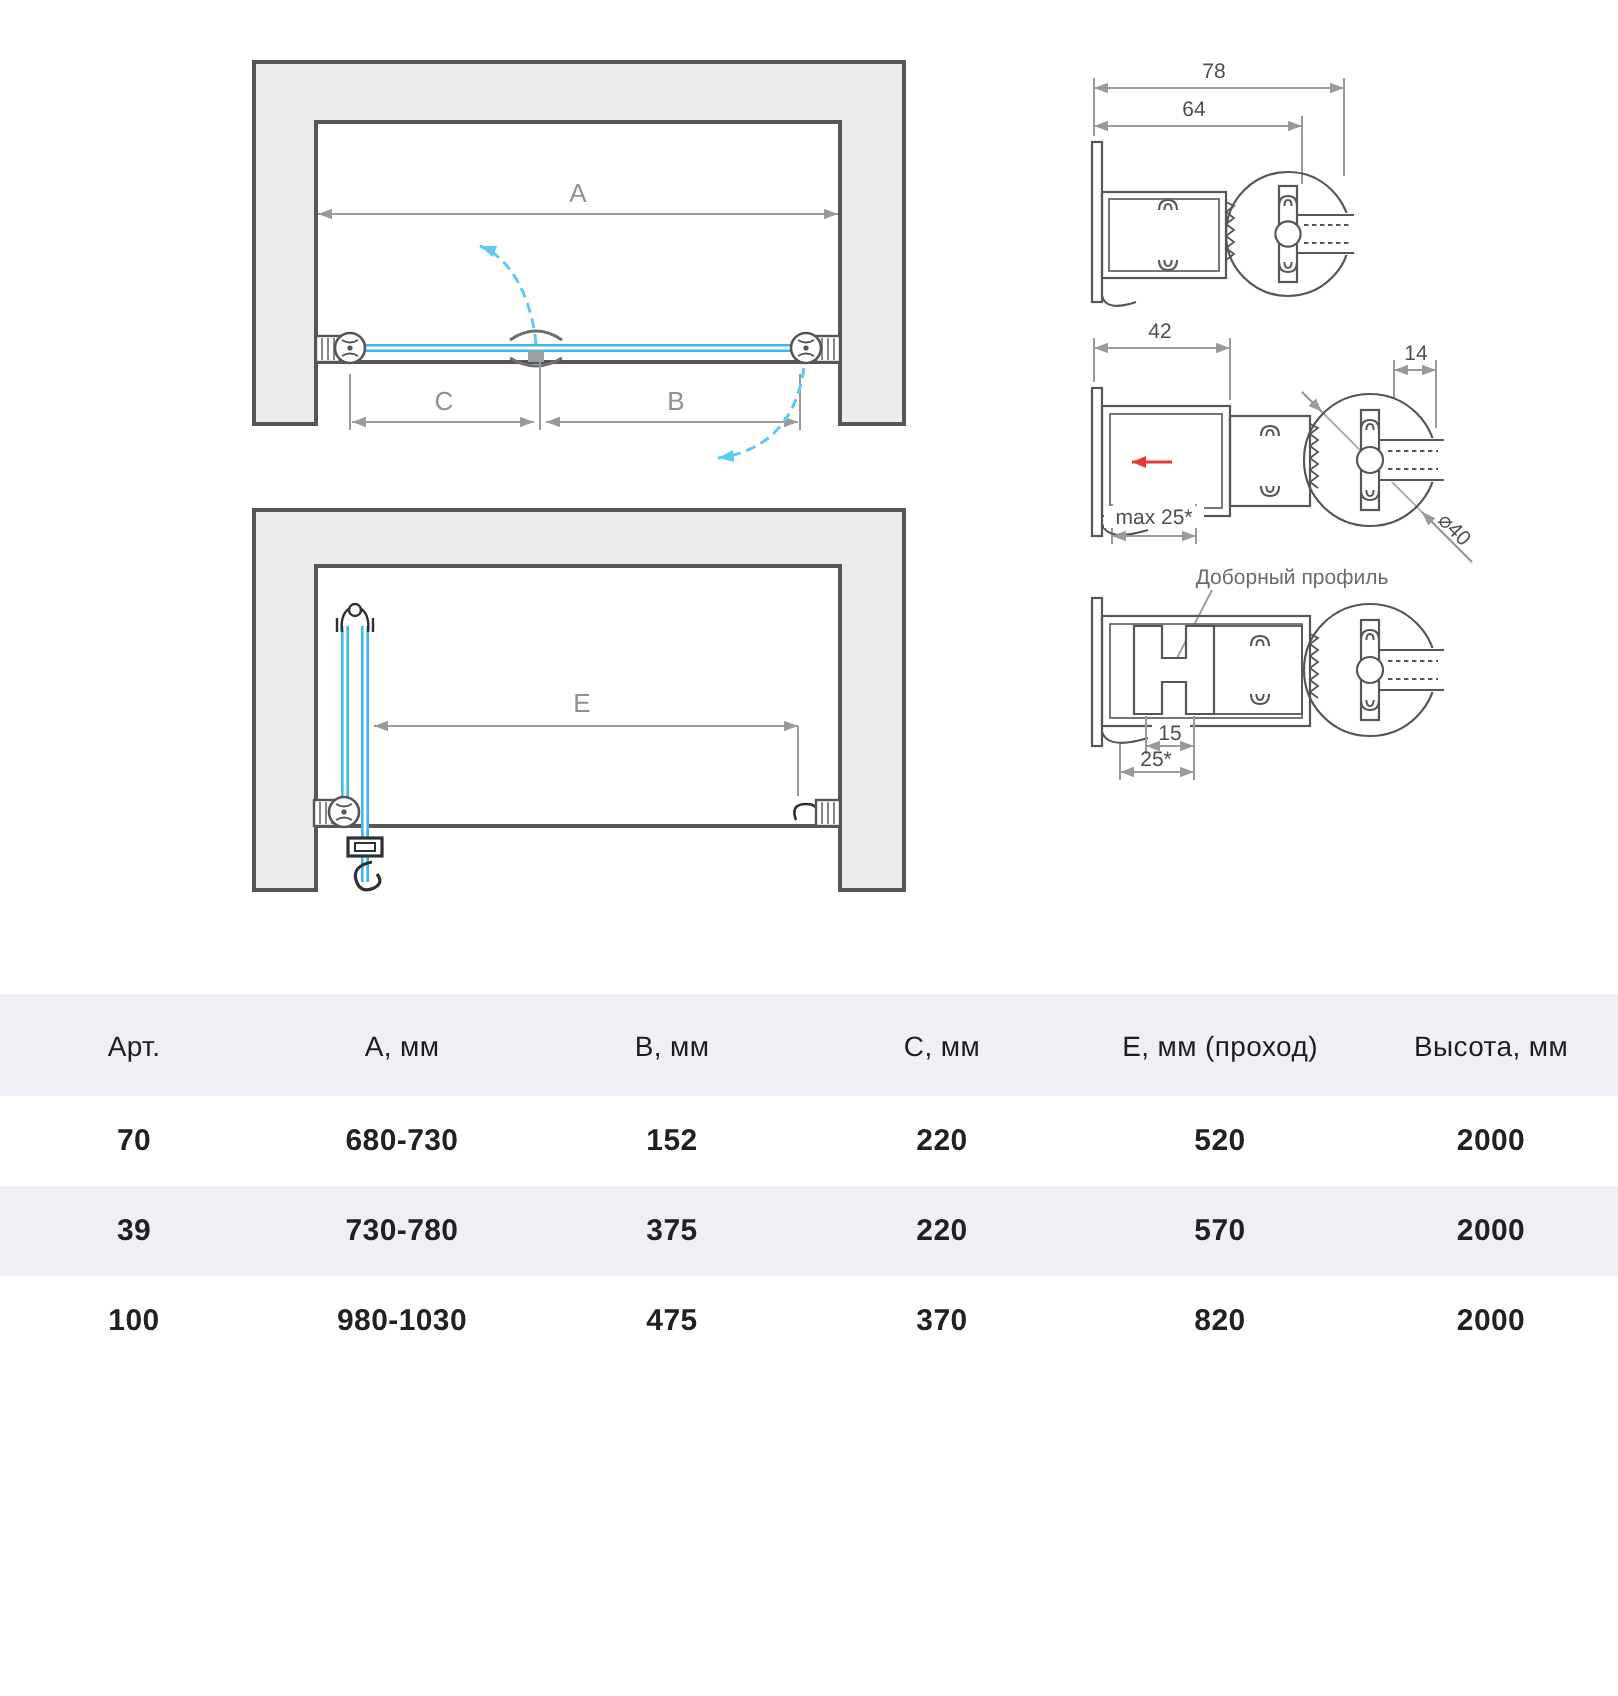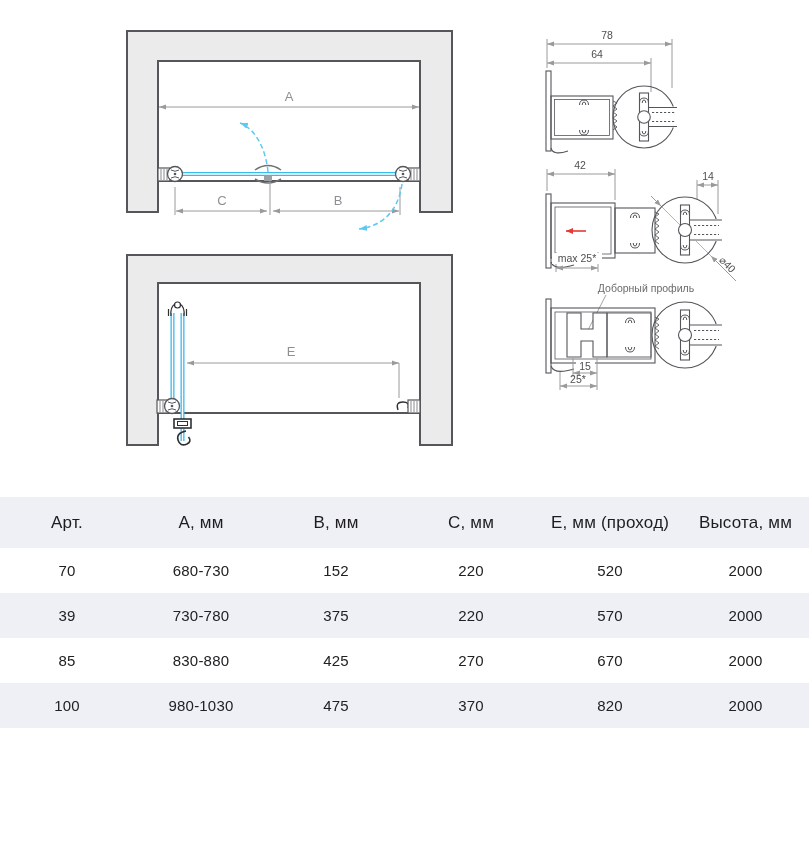--- a/index.html
+++ b/index.html
@@ -6,24 +6,24 @@
   .page{position:relative;width:809px;height:848px;background:#fff;overflow:hidden;
         font-family:"Liberation Sans",sans-serif;}
   svg text{font-family:"Liberation Sans",sans-serif;}
   .dimnum{font-size:10.5px;fill:#4f4f52;text-anchor:middle;}
   .dimletter{font-size:13px;fill:#8f9094;text-anchor:middle;}
   .plabel{font-size:10.5px;fill:#6b6b6d;text-anchor:middle;}
   .footnote{position:absolute;left:540px;top:409px;width:268px;font-size:11px;
             line-height:15px;color:#2c2c2e;}
   table.dims{position:absolute;left:0;top:497px;width:809px;border-collapse:collapse;
              table-layout:fixed;}
-  table.dims th{height:49px;font-size:17px;font-weight:500;color:#1d1d1f;
+  table.dims th{height:49px;font-size:14px;font-weight:500;color:#1d1d1f;
                 background:#eef0f6;text-align:center;vertical-align:middle;
                 letter-spacing:.2px;}
-  table.dims td{height:43px;font-size:15px;font-weight:400;color:#212124;
+  table.dims td{height:43px;font-size:15px;font-weight:700;color:#212124;
                 text-align:center;vertical-align:middle;letter-spacing:.2px;}
   table.dims tbody tr:nth-child(even){background:#eef0f6;}
 </style>
 </head>
 <body>
 
 <div class="page">
 
   <svg width="809" height="470" viewBox="0 0 809 470">
     <defs>
@@ -271,28 +271,20 @@
         </tr>
         <tr>
           <td>39</td>
           <td>730-780</td>
           <td>375</td>
           <td>220</td>
           <td>570</td>
           <td>2000</td>
         </tr>
         <tr>
-          <td>85</td>
-          <td>830-880</td>
-          <td>425</td>
-          <td>270</td>
-          <td>670</td>
-          <td>2000</td>
-        </tr>
-        <tr>
           <td>100</td>
           <td>980-1030</td>
           <td>475</td>
           <td>370</td>
           <td>820</td>
           <td>2000</td>
         </tr>
       </tbody>
   </table>
 

